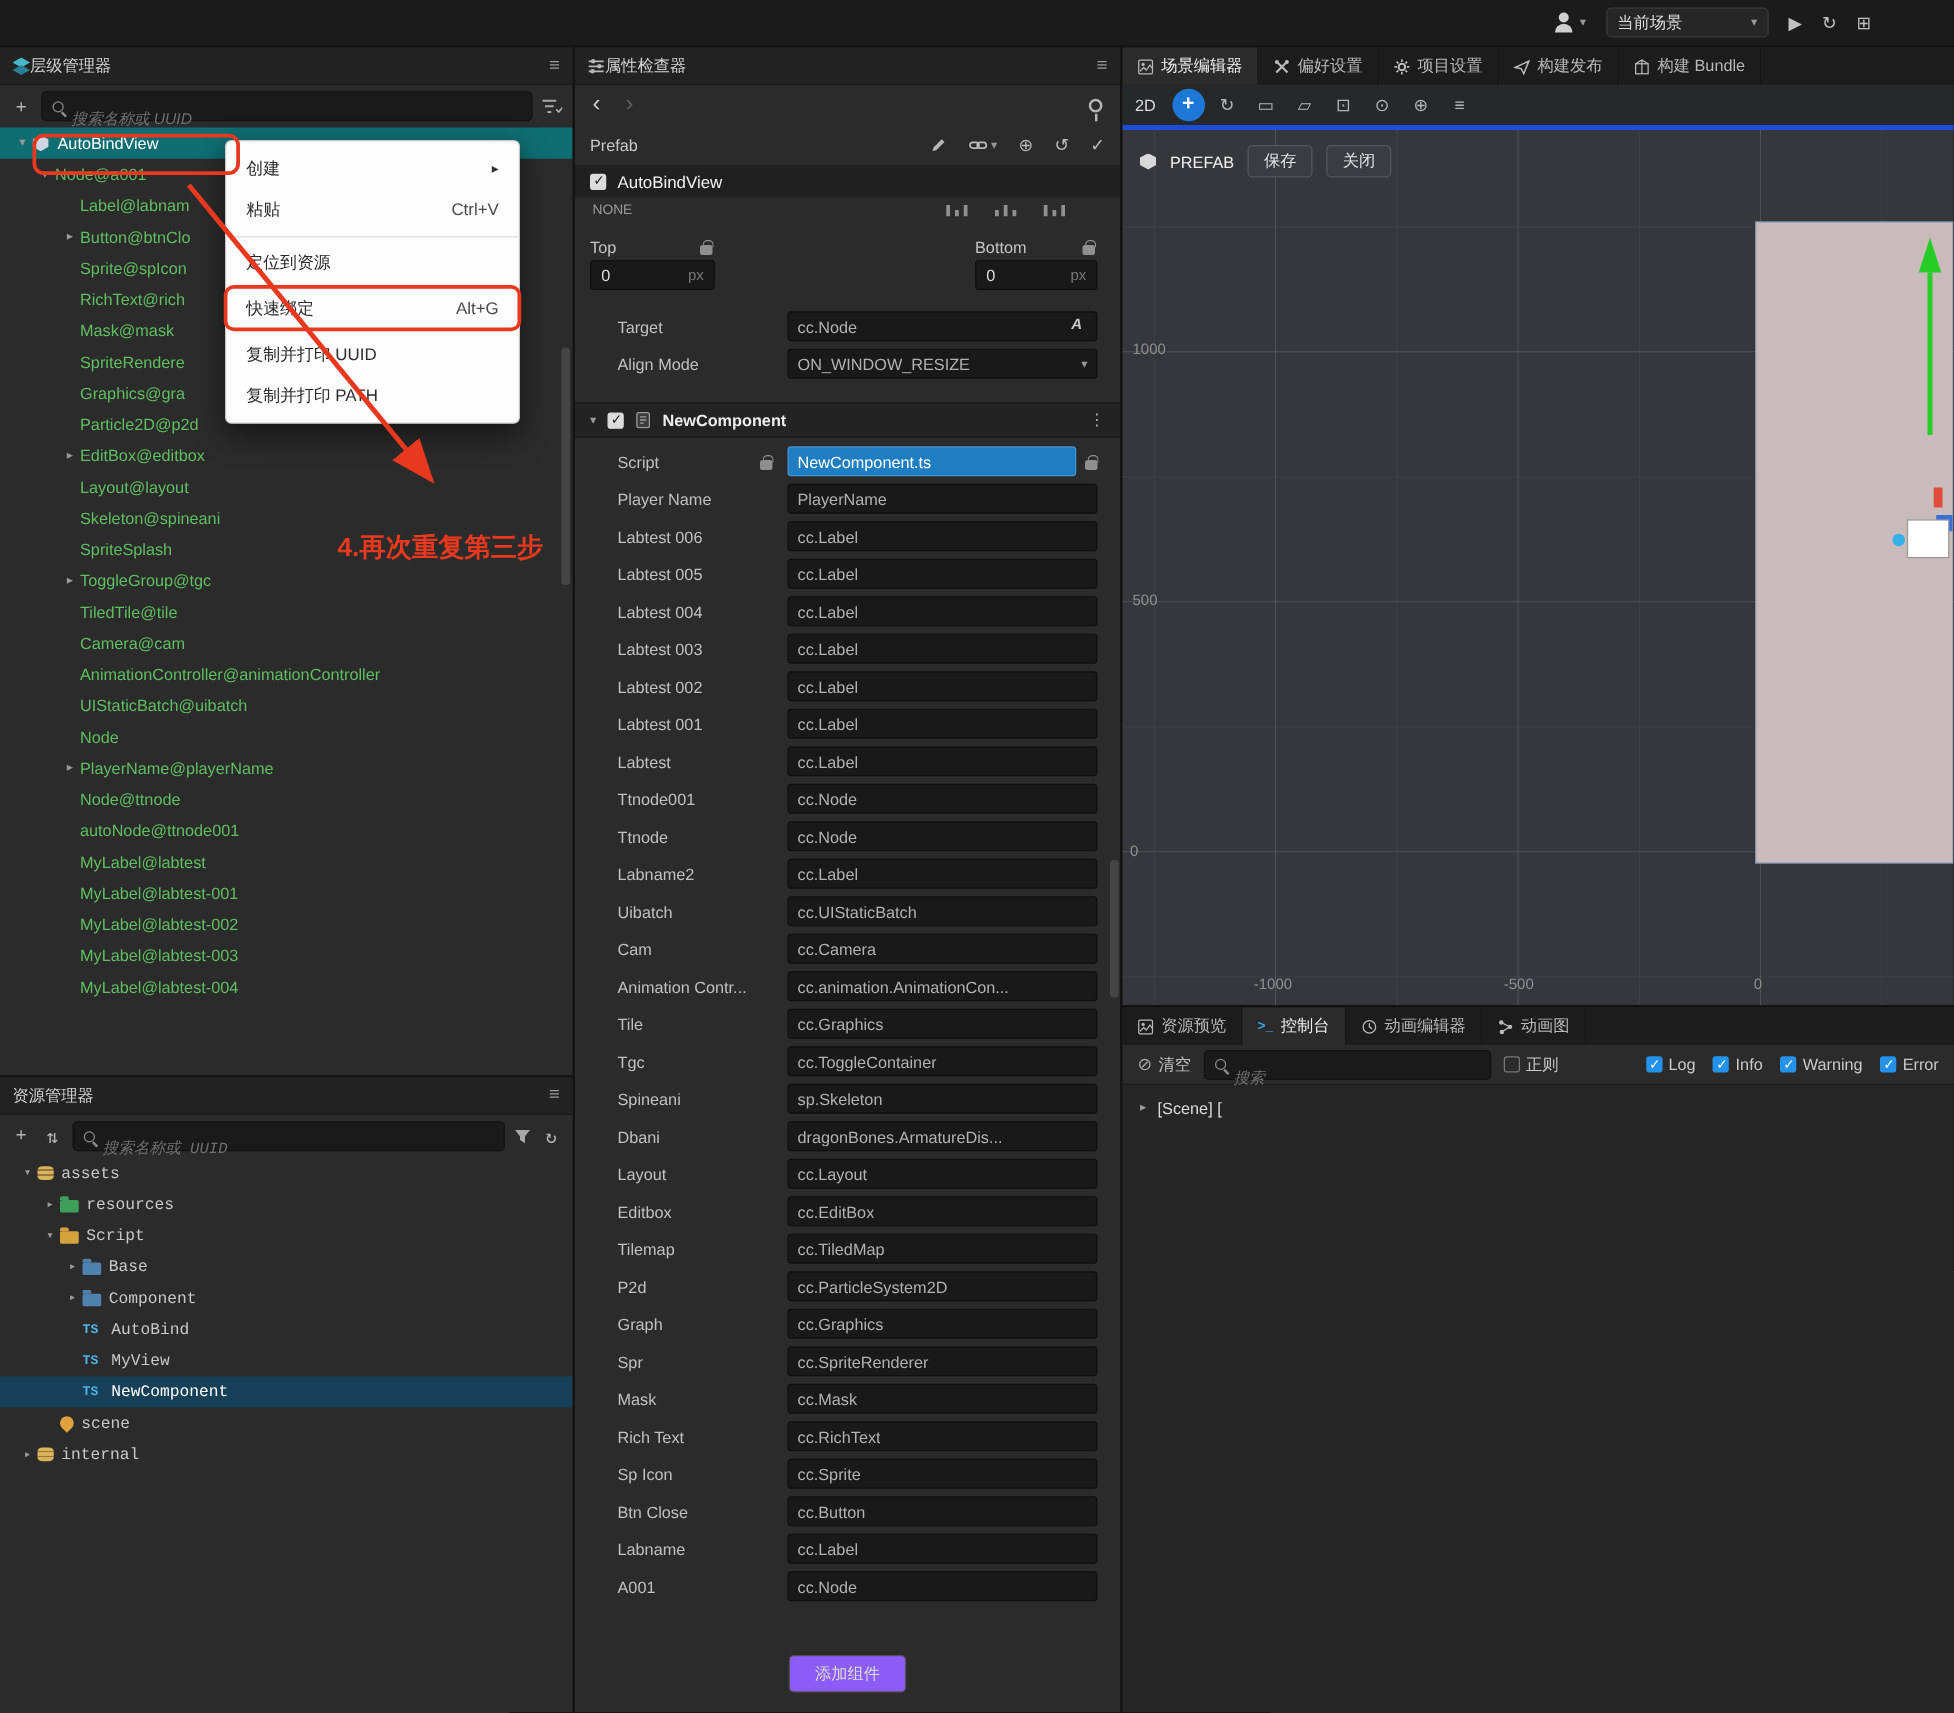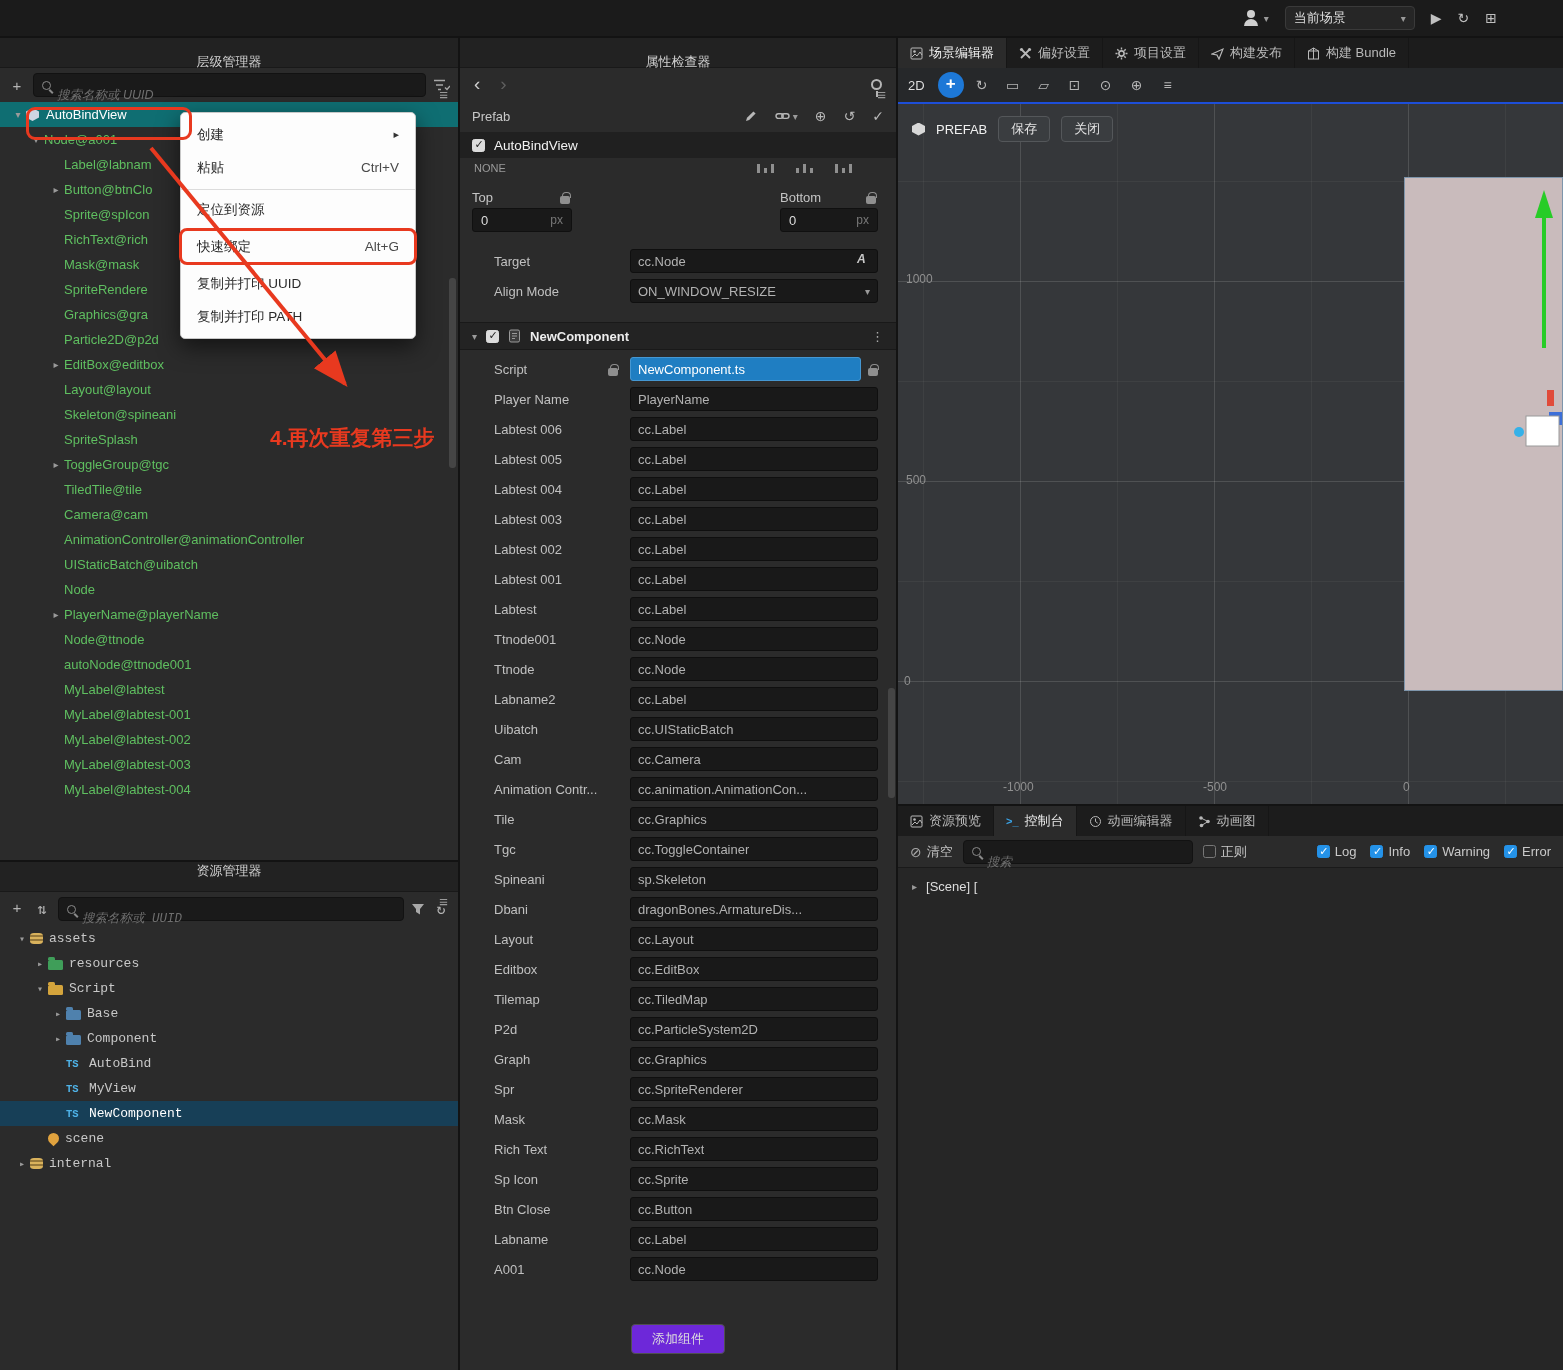--- a/index.html
+++ b/index.html
@@ -1,21 +1,21 @@
 <!DOCTYPE html>
 <html><head>
 <meta charset="utf-8">
 <style>
 :root{--red:#e8391f;--green:#5fbf60;--teal:#0f6e72;--blue:#2492e8;}
 *{margin:0;padding:0;box-sizing:border-box;}
 html,body{width:1563px;height:1370px;}
 body{background:#131313;font-family:"Liberation Sans","DejaVu Sans",sans-serif;font-size:13px;color:#c8c8c8;position:relative;overflow:hidden;}
 svg{display:block;}
 .panel{position:absolute;background:#2b2b2b;overflow:hidden;}
-.phead{height:30px;background:#222;display:flex;align-items:center;gap:15px;padding:0 10px;border-bottom:1px solid #191919;flex-direction:column;}
+.phead{height:30px;background:#222;display:flex;align-items:center;gap:0;padding:0 10px;border-bottom:1px solid #191919;}
 .ptitle{font-size:13px;color:#d2d2d2;}
 .burger{margin-left:auto;color:#9a9a9a;font-size:15px;cursor:pointer;}
 .ptool{height:34px;display:flex;align-items:center;gap:7px;padding:0 8px;}
 .tbtn{color:#b5b5b5;font-size:15px;width:18px;text-align:center;cursor:pointer;}
 .searchbox{flex:1;height:24px;background:#1a1a1a;border:1px solid #121212;border-radius:4px;display:flex;align-items:center;gap:6px;padding:0 8px;}
 .searchbox input{flex:1;background:transparent;border:none;outline:none;color:#bbb;font-size:12.5px;font-family:inherit;min-width:0;margin-top:20px;}
 .searchbox input::placeholder{color:#6f6f6f;font-style:italic;}
 .lens{width:9px;height:9px;border:1.6px solid #8a8a8a;border-radius:50%;position:relative;flex:none;}
 .lens::after{content:"";position:absolute;left:7px;top:7px;width:5px;height:1.6px;background:#8a8a8a;transform:rotate(45deg);transform-origin:0 0;}
 .dd{color:#9a9a9a;font-size:10px;}
@@ -107,27 +107,27 @@
 .pico{width:15px;height:14px;position:relative;display:inline-block;flex:none;}
 .pico.i-node::before{content:"A";position:absolute;left:2px;top:-2px;color:#c9c9c9;font-size:12px;font-weight:bold;font-style:italic;}
 .comp-head{height:28px;background:#232323;display:flex;align-items:center;gap:9px;padding:0 12px;border-top:1px solid #191919;border-bottom:1px solid #191919;margin-top:16px;}
 .comp-head .harr{color:#9a9a9a;font-size:10px;}
 .comp-name{color:#ededed;font-weight:bold;font-size:13px;}
 .kebab{margin-left:auto;color:#aaa;cursor:pointer;}
 .prop-row{display:flex;align-items:center;height:30px;padding:0 18px 0 12px;}
 .prop-label{width:158px;padding-left:22px;color:#c0c0c0;flex:none;white-space:nowrap;overflow:hidden;}
 .script-row{margin-top:4px;}
 .script-label{display:flex;align-items:center;justify-content:space-between;padding-right:12px;}
-.addbtn{position:absolute;bottom:16px;left:50%;transform:translateX(-50%);background:#6d28d9;border:1px solid #505050;border-radius:4px;padding:5px 20px;color:#ddd;cursor:pointer;text-align:center;}
+.addbtn{position:absolute;bottom:16px;left:50%;transform:translateX(-50%);background:#8b5cf6;border:1px solid #505050;border-radius:4px;padding:5px 20px;color:#ddd;cursor:pointer;text-align:center;}
 
 #scene{left:898px;top:38px;width:665px;height:766px;}
 .tabbar{height:30px;background:#1c1c1c;display:flex;align-items:stretch;}
 .tab{display:flex;align-items:center;gap:6px;padding:0 12px;color:#b9b9b9;font-size:13px;cursor:pointer;border-right:1px solid #161616;}
 .tab.active{background:#2b2b2b;color:#eee;}
-.scene-toolbar{height:36px;background:#26282a;display:flex;align-items:center;gap:5px;padding:0 10px;border-bottom:2px solid #1d4ed8;}
+.scene-toolbar{height:36px;background:#26282a;display:flex;align-items:center;gap:5px;padding:0 10px;border-bottom:4px solid #1d4ed8;}
 .st-2d{color:#ddd;cursor:pointer;margin-right:8px;}
 .st-icons{display:flex;gap:5px;align-items:center;}
 .st-icon{width:26px;height:26px;display:flex;align-items:center;justify-content:center;color:#b5b5b5;font-size:14px;border-radius:50%;cursor:pointer;}
 .st-icon.active{background:#1d78d7;color:#fff;}
 .st-icon.i2-move-tool::before{content:"+";font-weight:bold;font-size:17px;margin-top:-2px;}
 .st-icon.i2-rotate-tool::before{content:"↻";}
 .st-icon.i2-rect-tool::before{content:"▭";}
 .st-icon.i2-scale-tool::before{content:"▱";}
 .st-icon.i2-anchor-tool::before{content:"⊡";}
 .st-icon.i2-pivot-toggle::before{content:"⊙";}

